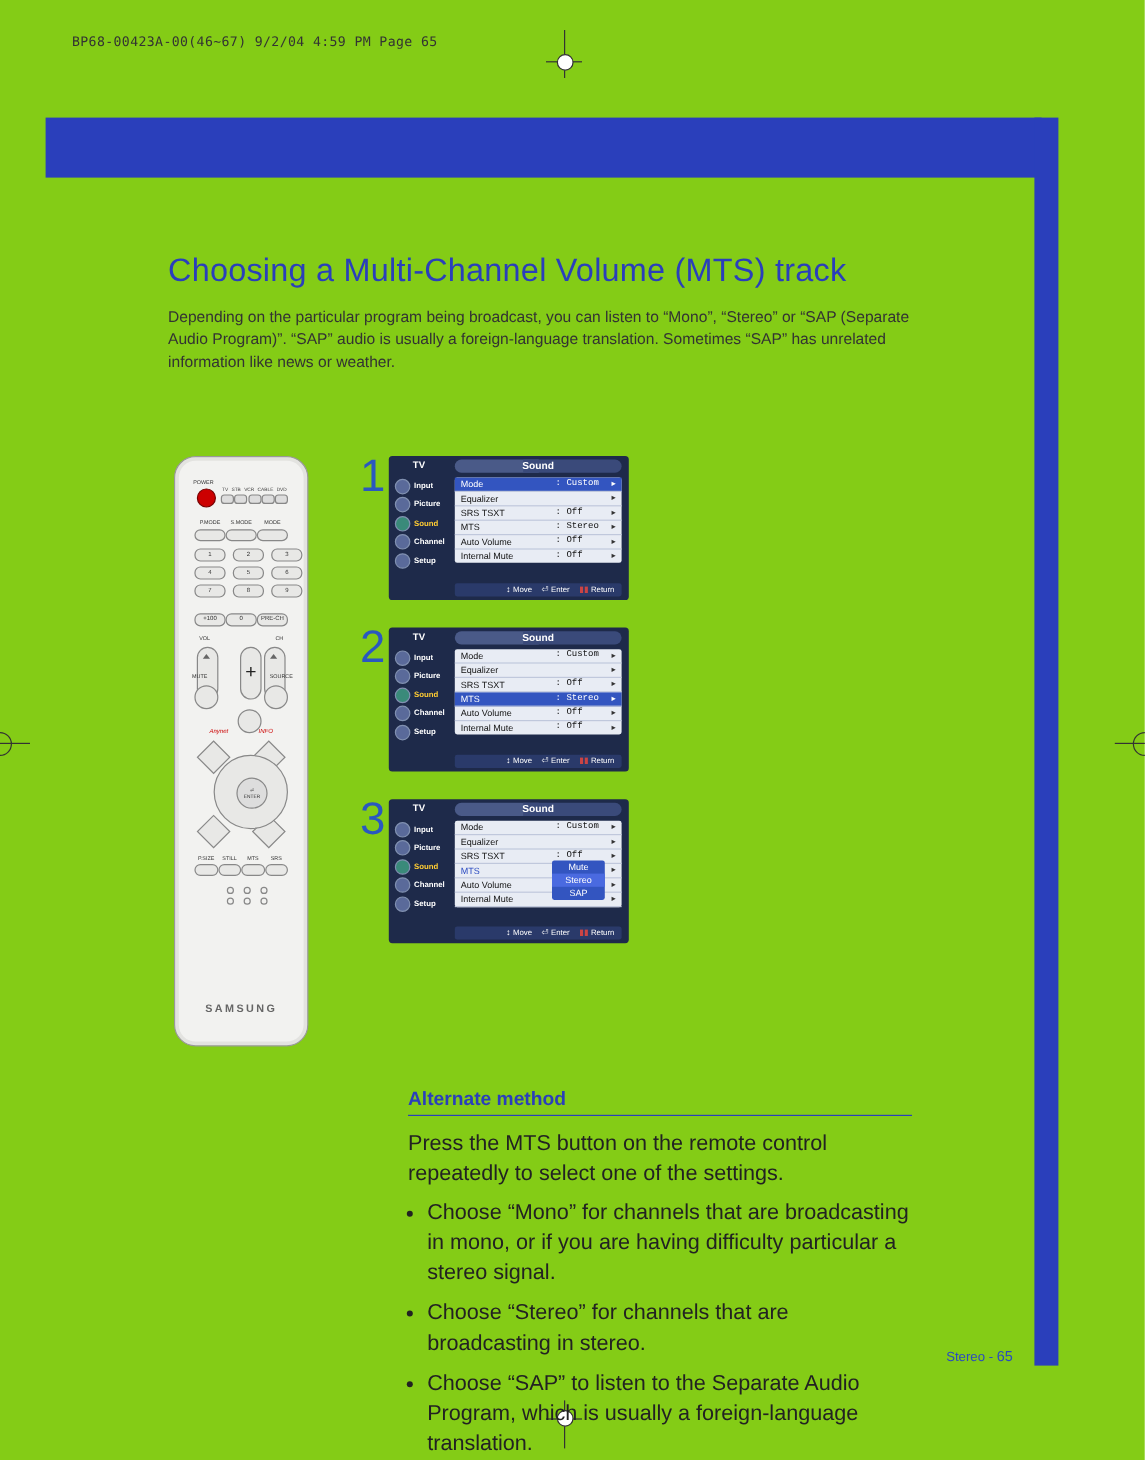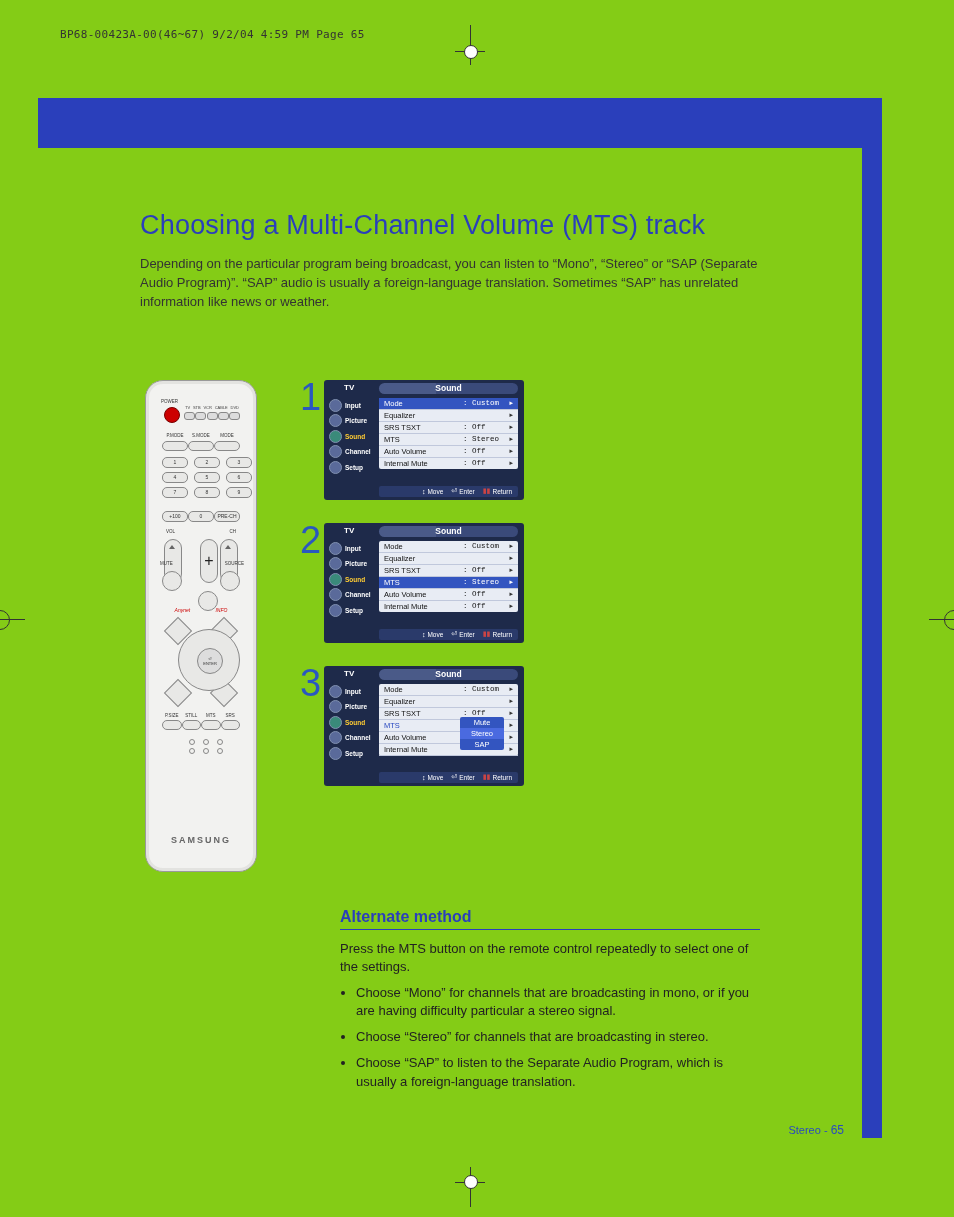--- a/index.html
+++ b/index.html
@@ -97,21 +97,21 @@
   .osd .main .popup { position:absolute; right:14px; top:33px; width:44px; background:#3355c0; border-radius:2px; color:#fff; font-size:7.5px;}
   .osd .main .popup .opt { height:11px; display:flex; align-items:center; justify-content:center;}
   .osd .main .popup .opt.sel { background:#4a6ae0;}
   .osd .foot { position:absolute; bottom:3px; left:55px; right:6px; height:11px; background:#2a3a6a; border-radius:2px; display:flex; align-items:center; justify-content:flex-end; gap:8px; padding:0 6px; font-size:6.5px;}
   .osd .foot .f { display:flex; align-items:center; gap:2px;}
   .osd .foot .ic { font-size:7px;}
 
   .alt-section { margin-top:36px; margin-left:200px; max-width:420px;}
   .alt-title { font-family:"Arial Narrow",Arial; color:#2a3fbb; font-size:16px; font-weight:600; margin-bottom:3px;}
   .alt-hr { height:1px; background:#2a3fbb; margin-bottom:10px;}
-  .alt-body { font-size:13px; line-height:1.4; color:#222;}
+  .alt-body { font-size:18px; line-height:1.4; color:#222;}
   .alt-body ul { margin:8px 0 0 0; padding-left:16px;}
   .alt-body li { margin-bottom:8px;}
 
   .footer { position:absolute; bottom:80px; right:110px; font-size:11px; color:#2a4ac0;}
   .footer .num { font-size:12px;}
 </style>
 </head>
 <body>
 <div class="page">
 

